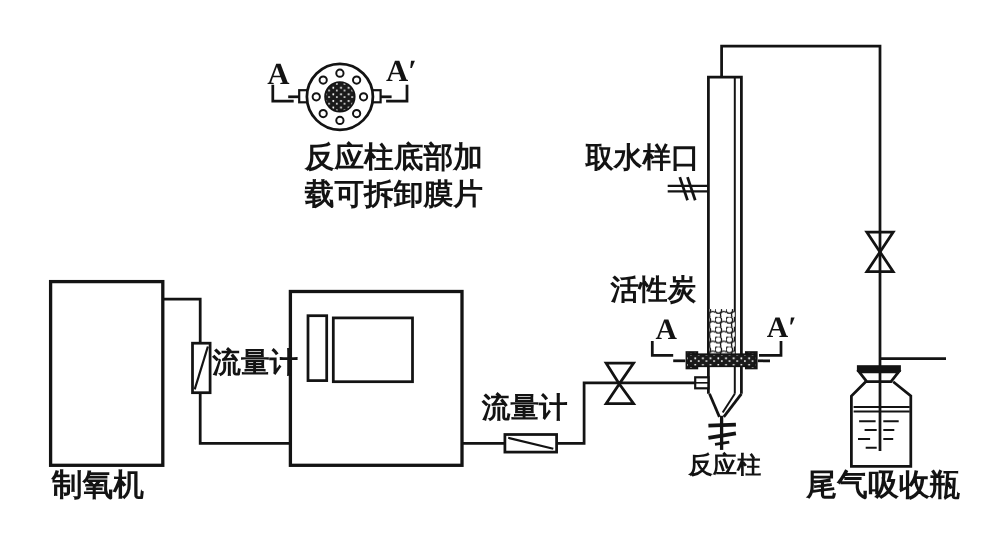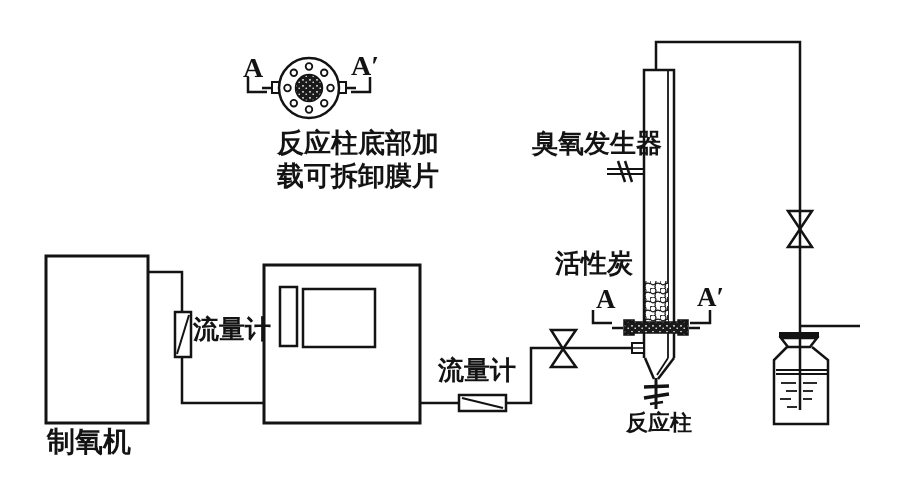--- a/index.html
+++ b/index.html
@@ -152,21 +152,22 @@
 
   <div class="lbl" style="left:243px;top:53px;font-size:28px;">A</div>
   <div class="lbl" style="left:351px;top:51px;font-size:28px;">A′</div>
 
   <div class="lbl note" style="left:221px;top:129px;font-size:27px;">反应柱底部加</div>
   <div class="lbl" style="left:47px;top:427px;font-size:28px;">制氧机</div>
 
   <div class="lbl note" style="left:221px;top:162px;font-size:27px;">载可拆卸膜片</div>
   <div class="lbl" style="left:193px;top:316px;font-size:26px;">流量计</div>
   <div class="lbl" style="left:438px;top:357px;font-size:26px;">流量计</div>
-  <div class="lbl" style="left:532px;top:130px;font-size:26px;">臭氧发生器</div>
+  <div class="lbl" style="left:532px;top:130px;font-size:26px;">取水样口</div>
   <div class="lbl" style="left:555px;top:250px;font-size:26px;">活性炭</div>
 
   <div class="lbl" style="left:596px;top:285px;font-size:27px;">A</div>
   <div class="lbl" style="left:697px;top:283px;font-size:27px;">A′</div>
 
   <div class="lbl" style="left:626px;top:411px;font-size:22px;">反应柱</div>
+  <div class="lbl" style="left:733px;top:427px;font-size:28px;">尾气吸收瓶</div>
 
 </div>
 
 </body></html>

